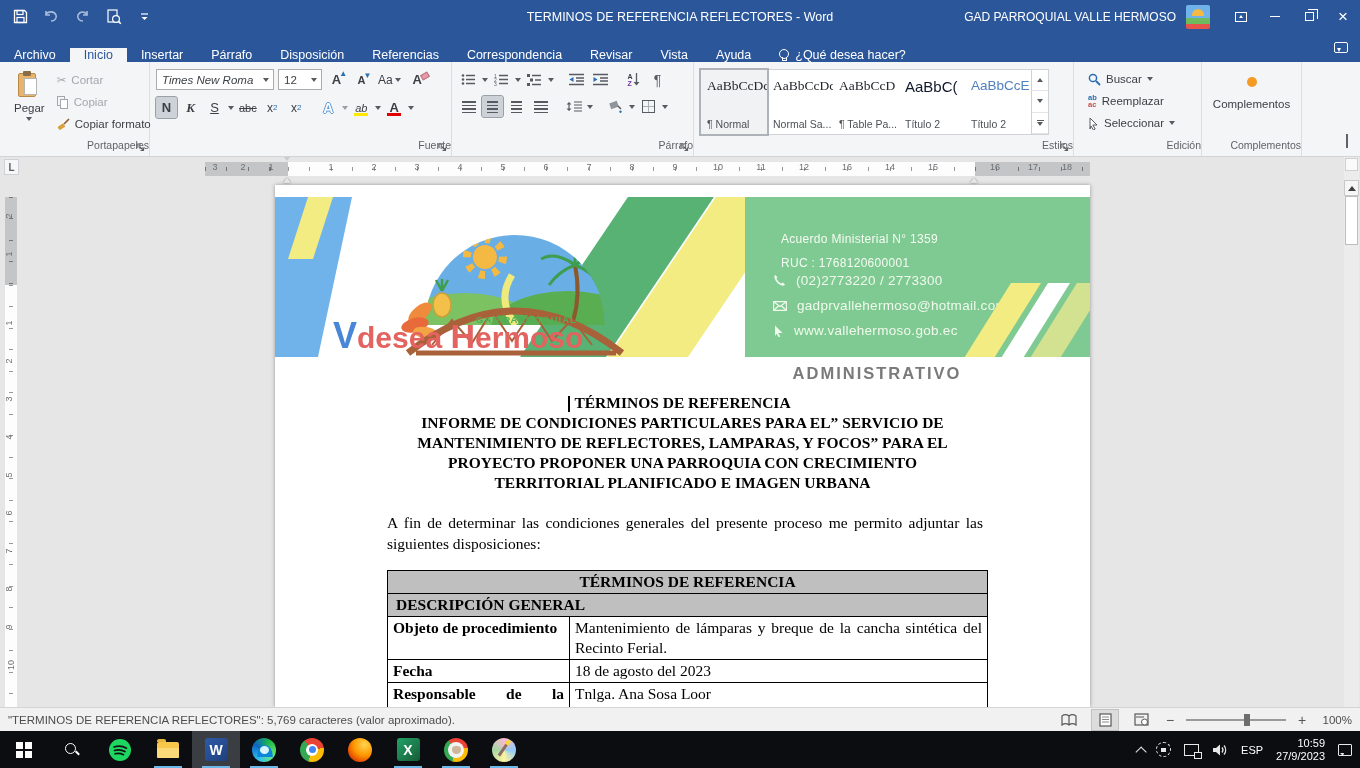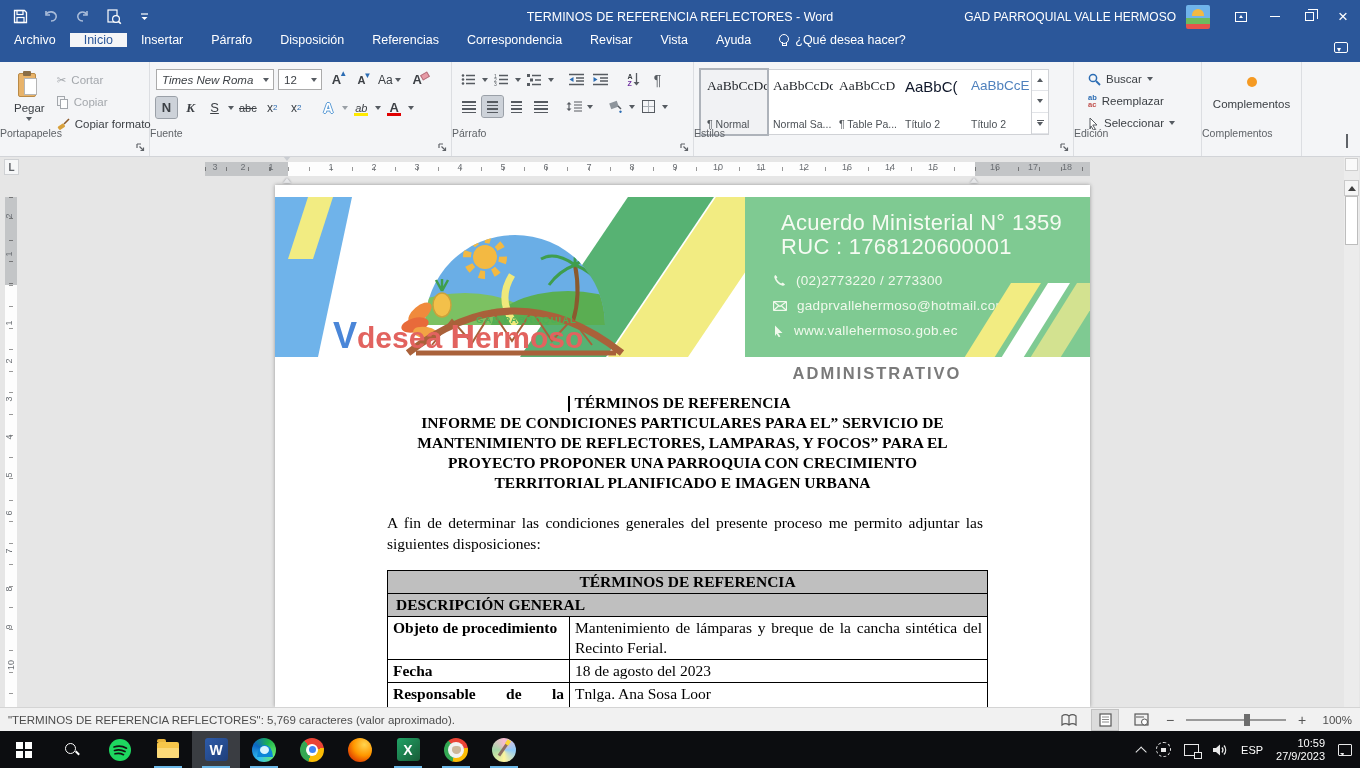--- a/index.html
+++ b/index.html
@@ -15,33 +15,33 @@
   .avatar{width:24px;height:24px;border-radius:2px;overflow:hidden;position:relative;margin-right:14px;
     background:linear-gradient(to bottom,#6fb3ea 0 55%,#6dbb5e 55% 80%,#e5534b 80% 100%);}
   .avatar::after{content:"";position:absolute;left:6px;top:4px;width:12px;height:7px;border-radius:12px 12px 0 0;background:#f3b942;}
   .winbtn{width:34px;height:100%;display:flex;align-items:center;justify-content:center;font-size:14px;}
   .rest-sq{width:9px;height:9px;border:1px solid #fff;position:relative;}
   .rest-sq::before{content:"";position:absolute;left:2px;top:-4px;width:9px;height:9px;border:1px solid #fff;border-bottom:none;border-left:none;}
   .min-line{width:10px;height:1px;background:#fff;}
   .rdo-box{width:12px;height:10px;border:1px solid #fff;position:relative;}
   .rdo-box::after{content:"";position:absolute;left:3px;top:2px;border-left:2.5px solid transparent;border-right:2.5px solid transparent;border-bottom:3.5px solid #fff;}
   
-  .tabrow{height:29px;background:#2b579a;display:flex;align-items:flex-start;color:#fff;font-size:12.5px;position:relative;}
+  .tabrow{height:29px;background:#2b579a;display:flex;align-items:flex-end;color:#fff;font-size:12.5px;position:relative;}
   .tab{display:flex;align-items:center;padding:0 14px;cursor:default;}
   .tab.active{background:#f4f5f7;color:#2b579a;}
   .tellme{display:flex;align-items:center;gap:6px;padding:0 12px;font-size:12.5px;}
   .bulb{width:12px;height:12px;position:relative;}
   .bulb::before{content:"";position:absolute;left:2px;top:0;width:8px;height:8px;border:1px solid #fff;border-radius:50%;}
   .bulb::after{content:"";position:absolute;left:4.5px;top:8px;width:3px;height:3px;border-left:1px solid #fff;border-right:1px solid #fff;border-bottom:1px solid #fff;}
   .comment-ic{margin-left:auto;margin-right:12px;align-self:center;width:14px;height:11px;border:1px solid #fff;border-radius:2px;position:relative;}
   .comment-ic::after{content:"";position:absolute;left:2px;bottom:-4px;border:4px solid transparent;border-top-color:#fff;border-left-width:2px;border-right-width:2px;}
   
   .ribbon{height:95px;background:#f4f5f7;border-bottom:1px solid #d2d4d8;display:flex;position:relative;font-size:11.5px;color:#3c4045;}
   .rgroup{position:relative;border-right:1px solid #dcdee2;padding:5px 6px 17px 6px;height:100%;}
-  .rlabel{position:absolute;bottom:17px;left:0;right:0;text-align:left;font-size:10.5px;color:#5f6368;}
+  .rlabel{position:absolute;bottom:5px;left:0;right:0;text-align:right;font-size:10.5px;color:#5f6368;}
   .launcher{position:absolute;right:3px;bottom:3px;width:11px;height:11px;}
   .bigbtn{display:flex;flex-direction:column;align-items:center;justify-content:flex-start;gap:3px;padding:4px 8px;height:70px;}
   .arr-d{width:0;height:0;border-left:3.5px solid transparent;border-right:3.5px solid transparent;border-top:4px solid #565b61;display:inline-block;}
   .arr-d.lite{border-top-color:#9aa0a6;}
   .smallbtn{display:flex;align-items:center;gap:5px;height:22px;padding:0 4px;white-space:nowrap;}
   .muted{color:#a3a7ac;}
   .row{display:flex;align-items:center;}
   .combo{background:#fff;border:1px solid #ababab;height:21px;display:flex;align-items:center;font-size:11.5px;padding-left:5px;}
   .combo .ca{margin-left:auto;width:14px;display:flex;justify-content:center;}
   .fbtn{min-width:21px;height:21px;display:flex;align-items:center;justify-content:center;padding:0 2px;border-radius:2px;}
@@ -82,21 +82,21 @@
   .ind{position:absolute;}
   .tri-dn{width:0;height:0;border-left:4.5px solid transparent;border-right:4.5px solid transparent;border-top:5px solid #c9ccd1;}
   .tri-up{width:0;height:0;border-left:4.5px solid transparent;border-right:4.5px solid transparent;border-bottom:5px solid #e8e9eb;
      filter:drop-shadow(0 0 1px #8c8f94);}
   .ind-box{width:9px;height:5px;background:#e8e9eb;outline:1px solid #9a9da2;}
   .page{position:absolute;left:275px;top:28px;width:815px;height:522px;background:#fff;box-shadow:0 0 4px rgba(0,0,0,.35);}
   
   .lhead{position:absolute;left:0;top:12px;width:815px;height:160px;overflow:hidden;background:#fff;}
   .band{position:absolute;bottom:0;height:160px;transform:skewX(-34deg);transform-origin:left bottom;}
   .greenbox{position:absolute;left:470px;top:0;width:345px;height:160px;background:#7fca92;overflow:hidden;z-index:2;}
-  .gb-acuerdo{position:absolute;left:36px;top:14px;font-size:22px;line-height:24px;color:#f5fbf2;letter-spacing:.3px;}
+  .gb-acuerdo{position:absolute;left:36px;top:30px;font-size:12px;line-height:24px;color:#f5fbf2;letter-spacing:.3px;}
   .gb-row{position:absolute;left:28px;display:flex;align-items:center;gap:10px;font-size:13.5px;color:#f0f9ec;letter-spacing:.3px;}
   .stripe{position:absolute;bottom:-6px;height:80px;transform:skewX(-32deg);transform-origin:left bottom;}
   .brand{position:absolute;left:58px;top:118px;white-space:nowrap;font-weight:bold;color:#e2635f;font-size:30px;z-index:3;}
   .brand .v{color:#4a86d8;font-size:36px;}
   .brand .h{font-size:34px;}
   .brand .erm{position:relative;display:inline-block;}
   .gad{position:absolute;left:1px;top:-7px;font-size:9.5px;letter-spacing:1px;color:#4fae57;font-weight:bold;}
   .admin{position:absolute;top:179px;left:477px;width:250px;text-align:center;font-size:16.5px;font-weight:bold;
      letter-spacing:2px;color:#7a7a7a;}
   .docbody{font-family:"Liberation Serif",serif;color:#000;}

